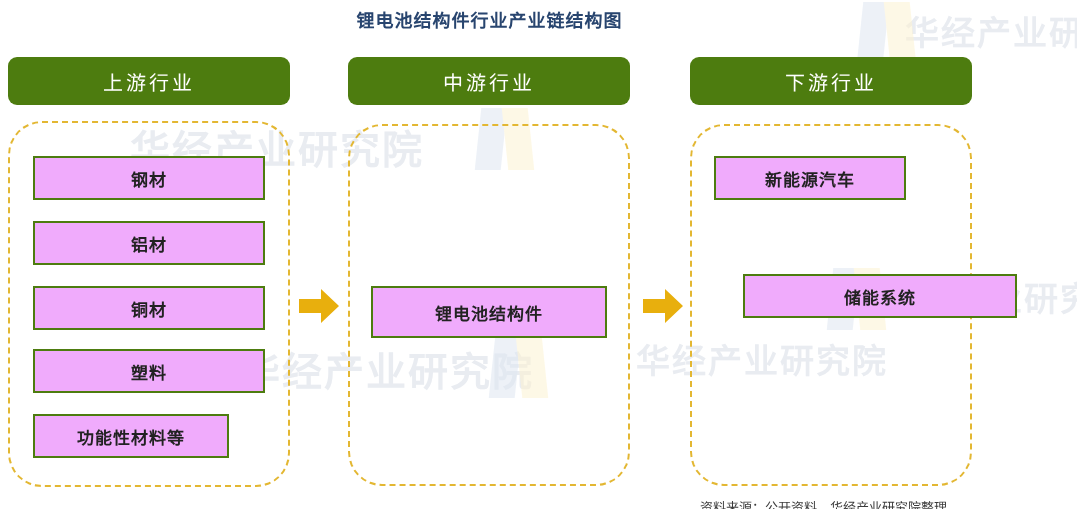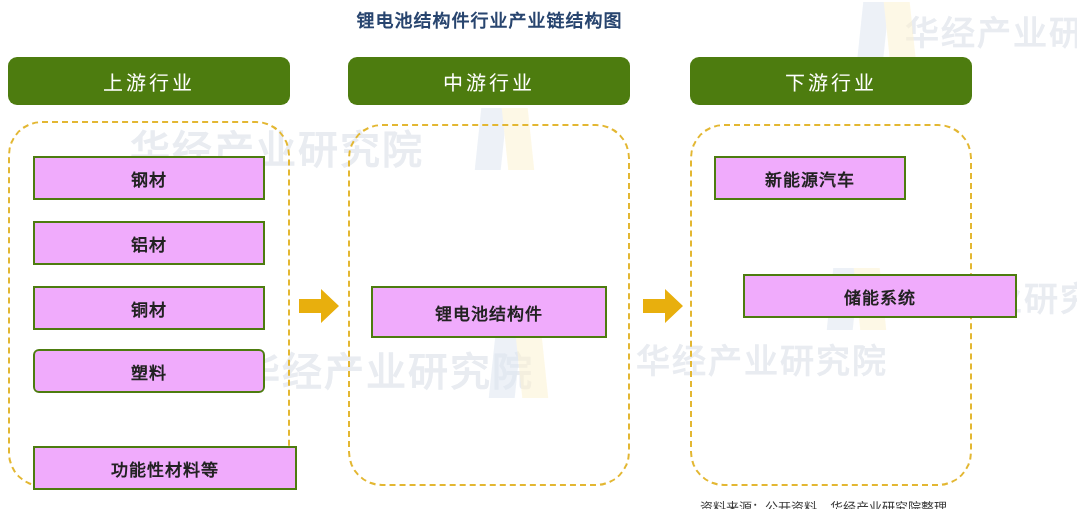--- a/index.html
+++ b/index.html
@@ -164,22 +164,22 @@
   <div class="hdr" style="left:348px; top:57px; width:282px;">中游行业</div>
   <div class="hdr" style="left:690px; top:57px; width:282px;">下游行业</div>
 
   <div class="col" style="left:8px;  top:121px; width:282px; height:366px;"></div>
   <div class="col" style="left:348px; top:124px; width:282px; height:362px;"></div>
   <div class="col" style="left:690px; top:124px; width:282px; height:362px;"></div>
 
   <div class="box" style="left:33px; top:156px; width:232px; height:44px;">钢材</div>
   <div class="box" style="left:33px; top:221px; width:232px; height:44px;">铝材</div>
   <div class="box" style="left:33px; top:286px; width:232px; height:44px;text-align:center;">铜材</div>
-  <div class="box" style="left:33px; top:349px; width:232px; height:44px;border-radius:6px;">塑料</div>
-  <div class="box" style="left:33px; top:414px; width:264px; height:44px;margin-top:32px;">功能性材料等</div>
+  <div class="box" style="left:33px; top:349px; width:232px; height:44px;">塑料</div>
+  <div class="box" style="left:33px; top:414px; width:196px; height:44px;">功能性材料等</div>
 
   <div class="box" style="left:371px; top:286px; width:236px; height:52px;">锂电池结构件</div>
 
   <div class="box" style="left:714px; top:156px; width:192px; height:44px;">新能源汽车</div>
   <div class="box" style="left:714px; top:274px; width:274px; height:44px;margin-left:29px;">储能系统</div>
 
   <div class="arrow" style="left:297px; top:284px;">
     <svg viewBox="0 0 44 44" xmlns="http://www.w3.org/2000/svg" aria-hidden="true">
       <polygon points="2,15 24,15 24,5 42,22 24,39 24,29 2,29" fill="#e8af0d"></polygon>
     </svg>

